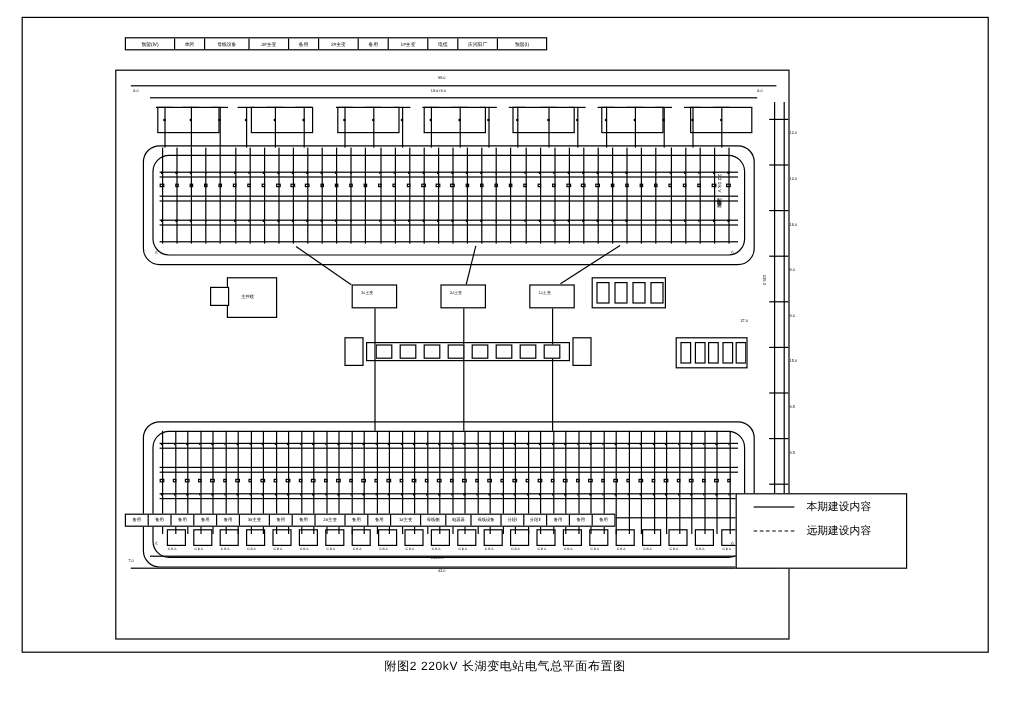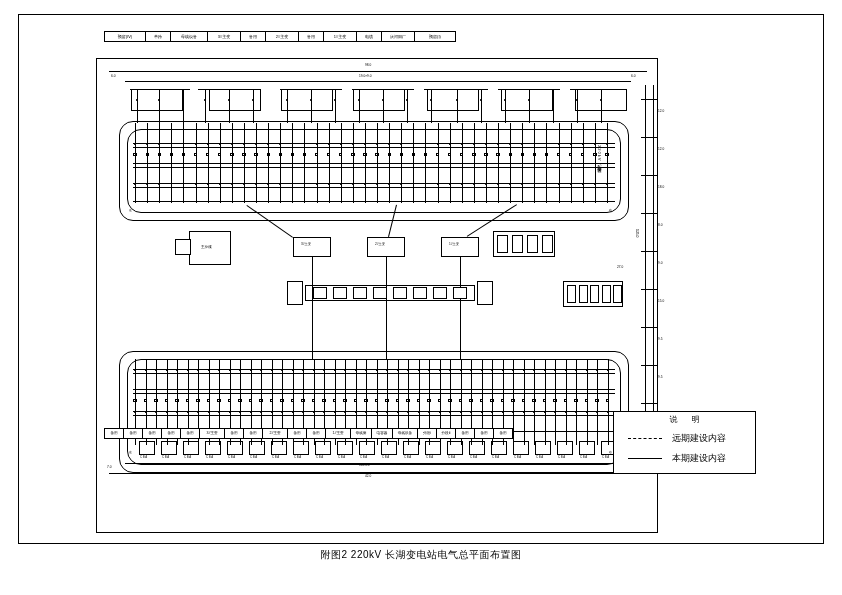--- a/index.html
+++ b/index.html
@@ -668,24 +668,23 @@
     <div class="cell" style="width: 18px;">电容器</div>
     <div class="cell" style="width: 22px;">母线设备</div>
     <div class="cell" style="width: 16px;">分段Ⅰ</div>
     <div class="cell" style="width: 16px;">分段Ⅱ</div>
     <div class="cell" style="width: 16px;">备用</div>
     <div class="cell" style="width: 16px;">备用</div>
     <div class="cell" style="width: 16px;">备用</div>
   </div>
 
 <div id="legend-box">
-  <div id="legend-title">说    明</div>
+  <div class="legend-row">
+    <div class="legend-line"></div>
+    <div class="legend-text">本期建设内容</div>
+  </div>
   <div class="legend-row">
     <div class="legend-line dashed"></div>
     <div class="legend-text">远期建设内容</div>
   </div>
-  <div class="legend-row">
-    <div class="legend-line"></div>
-    <div class="legend-text">本期建设内容</div>
-  </div>
 </div>
 
 <div id="caption">附图2   220kV 长湖变电站电气总平面布置图</div>
 
 </body></html>

